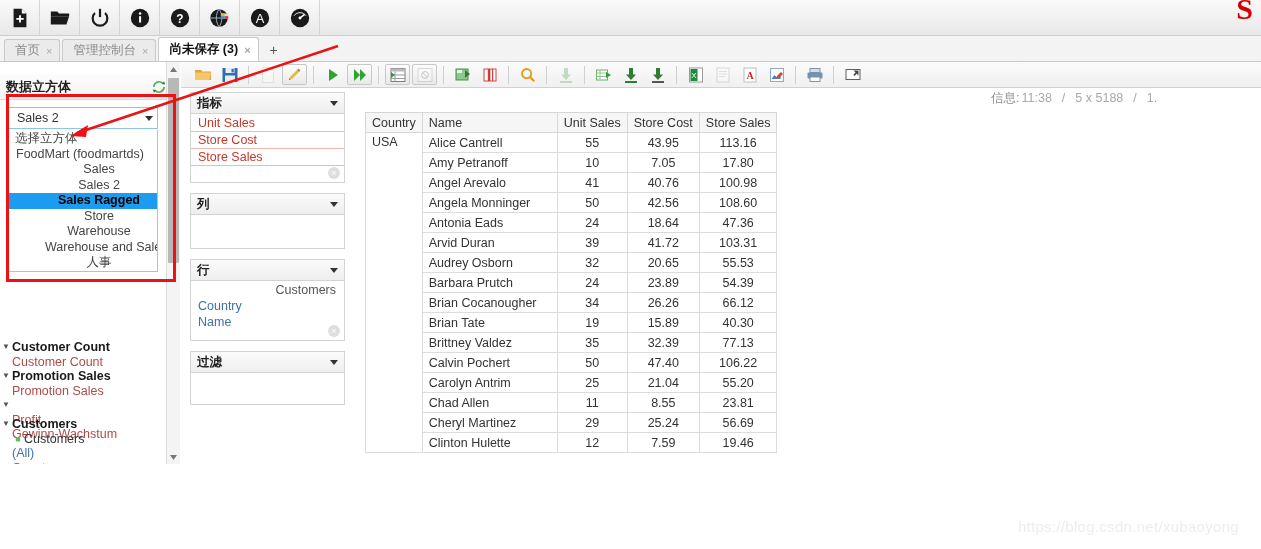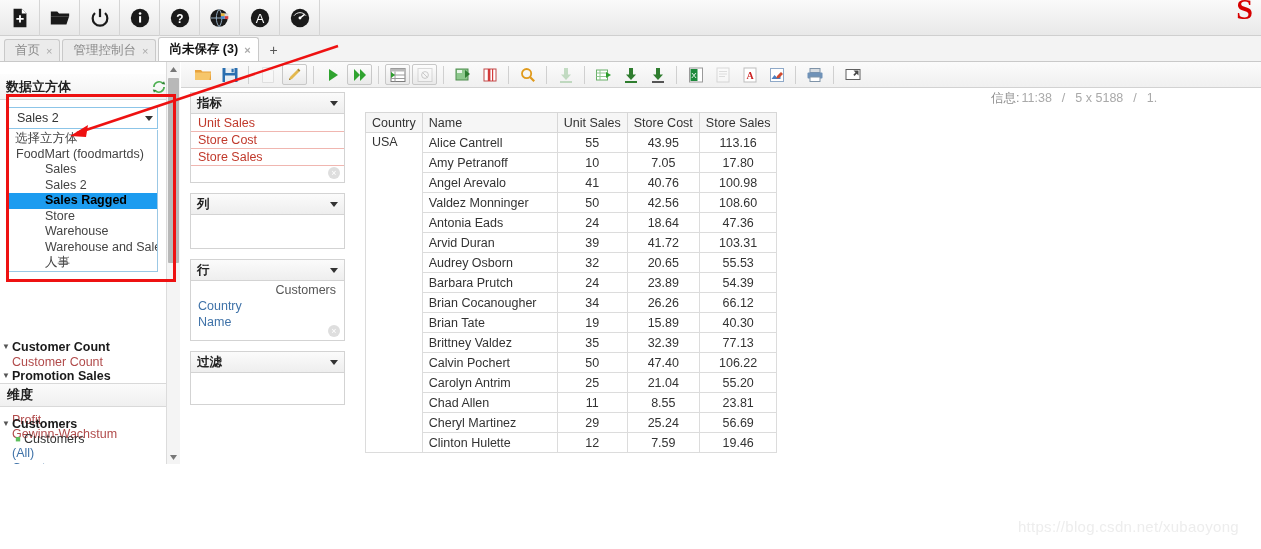--- a/index.html
+++ b/index.html
@@ -86,21 +86,21 @@
     position: absolute; left: 8px; top: 56px; width: 150px;
     border: 1px solid #9bc8e5; border-top: none; background: #fff;
     padding: 1px 0 0 0; z-index: 30; overflow: hidden;
   }
   .cube-opt {
     padding: 0 4px; height: 15.5px; line-height: 15.5px;
     font-size: 12.5px; color: #444; white-space: nowrap; cursor: pointer;
   }
   .cube-opt.lvl0 { padding-left: 6px; }
   .cube-opt.lvl1 { padding-left: 7px; }
-  .cube-opt.lvl2 { padding-left: 36px; }
+  .cube-opt.lvl2 { padding-left: 36px; text-align: center; }
   .cube-opt.sel { background: #1c9cf0; color: #000000; font-weight: 600; }
 
   .lp-tree {
     position: absolute; left: 0; top: 266px; width: 166px;
     overflow: hidden;
   }
   .tnode { height: 14.5px; line-height: 14.5px; display:flex; align-items:center;
            white-space: nowrap; font-size: 12.5px; cursor: pointer; }
   .tnode .arw { width: 12px; text-align:center; color:#555; font-size: 8px; flex: 0 0 12px; }
   .tnode .bullet { width: 12px; text-align:center; color:#5cbf5c; font-size: 9px; flex: 0 0 12px; }
@@ -351,23 +351,20 @@
       <div class="tnode meas">
         <span class="sp"></span>
         <span>Profit</span>
       </div>
       <div class="tnode meas">
         <span class="sp"></span>
         <span>Gewinn-Wachstum</span>
       </div>
     </div>
 
-    <div class="lp-sect" style="top:309px;">
-      <span>维度</span>
-    </div>
 
     <div class="lp-tree" style="top:343px;">
       <div class="tnode dimb">
         <span class="arw">▼</span>
         <span>Customers</span>
       </div>
       <div class="tnode" style="color:#333;">
         <span class="sp"></span>
         <span class="bullet">■</span>
         <span>Customers</span>
@@ -629,21 +626,21 @@
           <td class="num">7.05</td>
           <td class="num">17.80</td>
         </tr>
         <tr>
           <td>Angel Arevalo</td>
           <td class="num">41</td>
           <td class="num">40.76</td>
           <td class="num">100.98</td>
         </tr>
         <tr>
-          <td>Valdez Monninger</td>
+          <td>Angela Monninger</td>
           <td class="num">50</td>
           <td class="num">42.56</td>
           <td class="num">108.60</td>
         </tr>
         <tr>
           <td>Antonia Eads</td>
           <td class="num">24</td>
           <td class="num">18.64</td>
           <td class="num">47.36</td>
         </tr>

